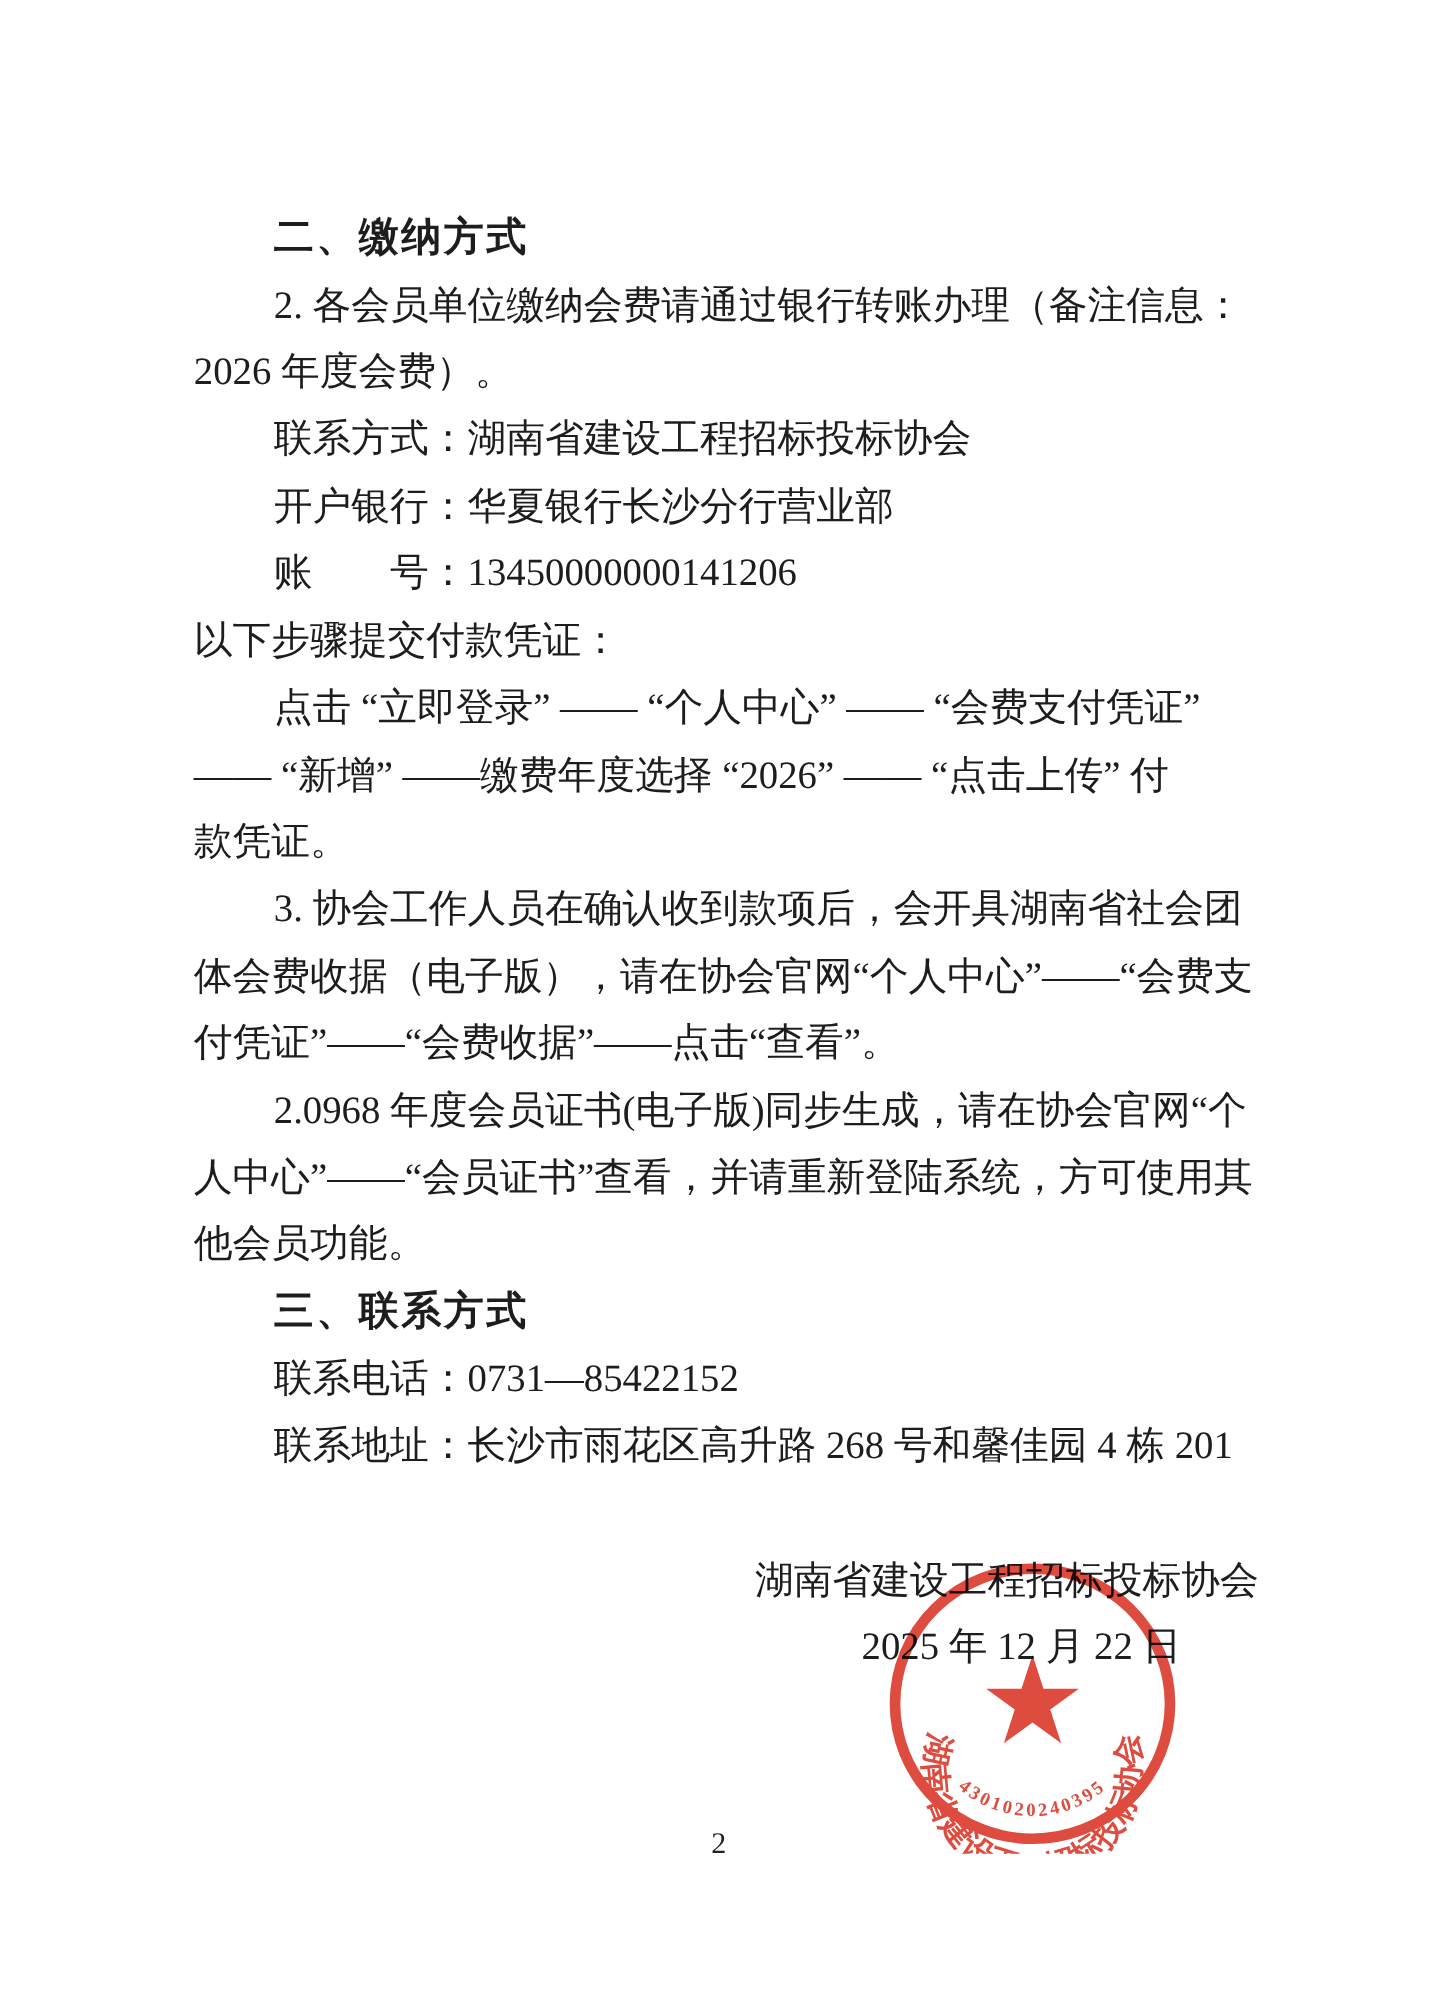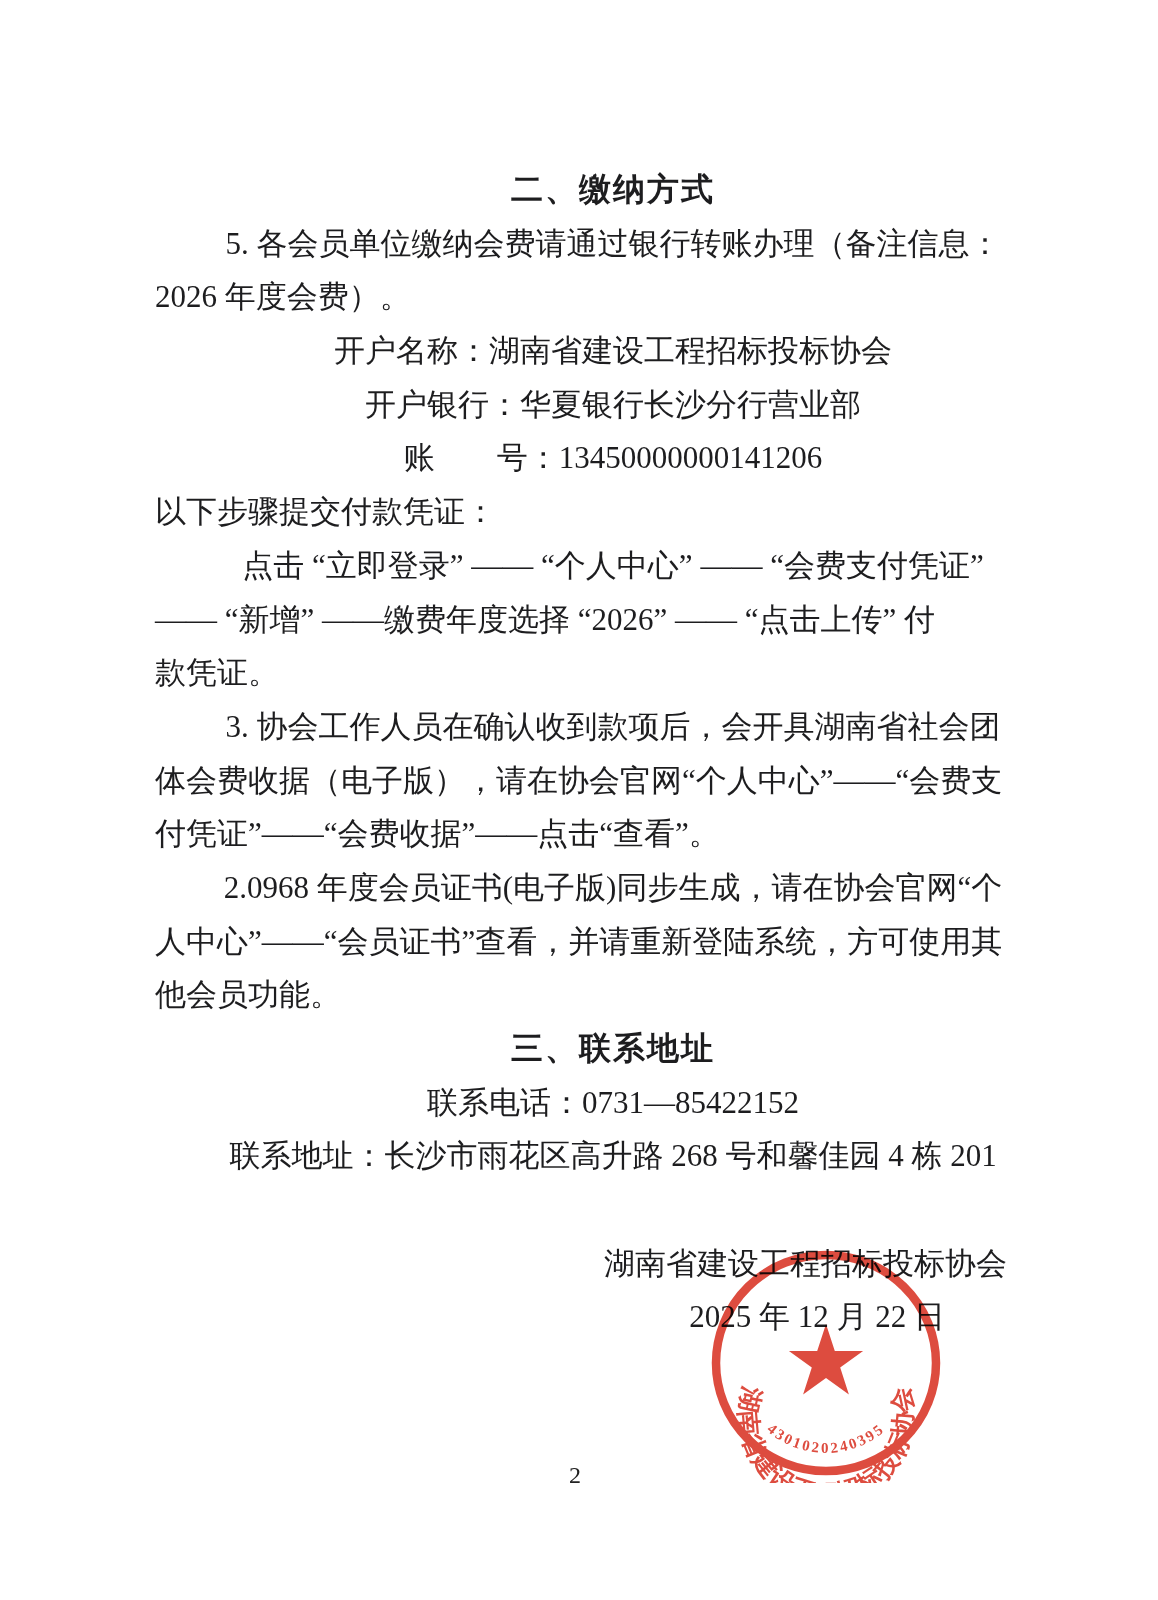--- a/index.html
+++ b/index.html
@@ -19,21 +19,21 @@
     left:155px;top:163px;
     width:852px;
     color:#1d1d1f;
     font-size:31px;
   }
   .line{
     height:53.7px;
     line-height:53.7px;
     white-space:nowrap;
   }
-  .line.indent{ text-indent:64px;text-align:center; }
+  .line.indent{ text-indent:64px; }
   .line.heading{
     font-family:"Liberation Sans","DejaVu Sans",sans-serif;
     font-weight:700;
     font-size:32px;
     letter-spacing:2px;
   }
   .line.sign{ text-align:right; }
   .line.date{ padding-right:62px; }
   .page-number{
     position:absolute;
@@ -57,36 +57,36 @@
   .seal .org-arc{ font-size:25px; letter-spacing:0.5px; }
   .seal .num-arc{ font-size:15px; letter-spacing:2.5px; }
 </style>
 </head>
 <body>
 
 <div class="page">
 
   <div class="doc" id="doc-lines">
       <div class="line heading indent">二、缴纳方式</div>
-      <div class="line indent">5. 各会员单位缴纳会费请通过银行转账办理（备注信息：</div>
+      <div class="line indent">2. 各会员单位缴纳会费请通过银行转账办理（备注信息：</div>
       <div class="line">2026 年度会费）。</div>
-      <div class="line indent">开户名称：湖南省建设工程招标投标协会</div>
+      <div class="line indent">联系方式：湖南省建设工程招标投标协会</div>
       <div class="line indent">开户银行：华夏银行长沙分行营业部</div>
       <div class="line indent">账　　号：13450000000141206</div>
       <div class="line">以下步骤提交付款凭证：</div>
       <div class="line indent">点击 “立即登录” —— “个人中心” —— “会费支付凭证”</div>
       <div class="line">—— “新增” ——缴费年度选择 “2026” —— “点击上传” 付</div>
       <div class="line">款凭证。</div>
       <div class="line indent">3. 协会工作人员在确认收到款项后，会开具湖南省社会团</div>
       <div class="line">体会费收据（电子版），请在协会官网“个人中心”——“会费支</div>
       <div class="line">付凭证”——“会费收据”——点击“查看”。</div>
       <div class="line indent">2.0968 年度会员证书(电子版)同步生成，请在协会官网“个</div>
       <div class="line">人中心”——“会员证书”查看，并请重新登陆系统，方可使用其</div>
       <div class="line">他会员功能。</div>
-      <div class="line heading indent">三、联系地址</div>
+      <div class="line heading indent">三、联系方式</div>
       <div class="line indent">联系电话：0731—85422152</div>
       <div class="line indent">联系地址：长沙市雨花区高升路 268 号和馨佳园 4 栋 201</div>
       <div class="line">&nbsp;</div>
       <div class="line sign">湖南省建设工程招标投标协会</div>
       <div class="line sign date">2025 年 12 月 22 日</div>
     </div>
 
   <svg class="seal" viewBox="0 0 240 240" xmlns="http://www.w3.org/2000/svg">
     <defs>
       <path id="orgArc" d="M 38.2 146.6 A 86 86 0 1 0 201.8 146.6" fill="none"></path>

